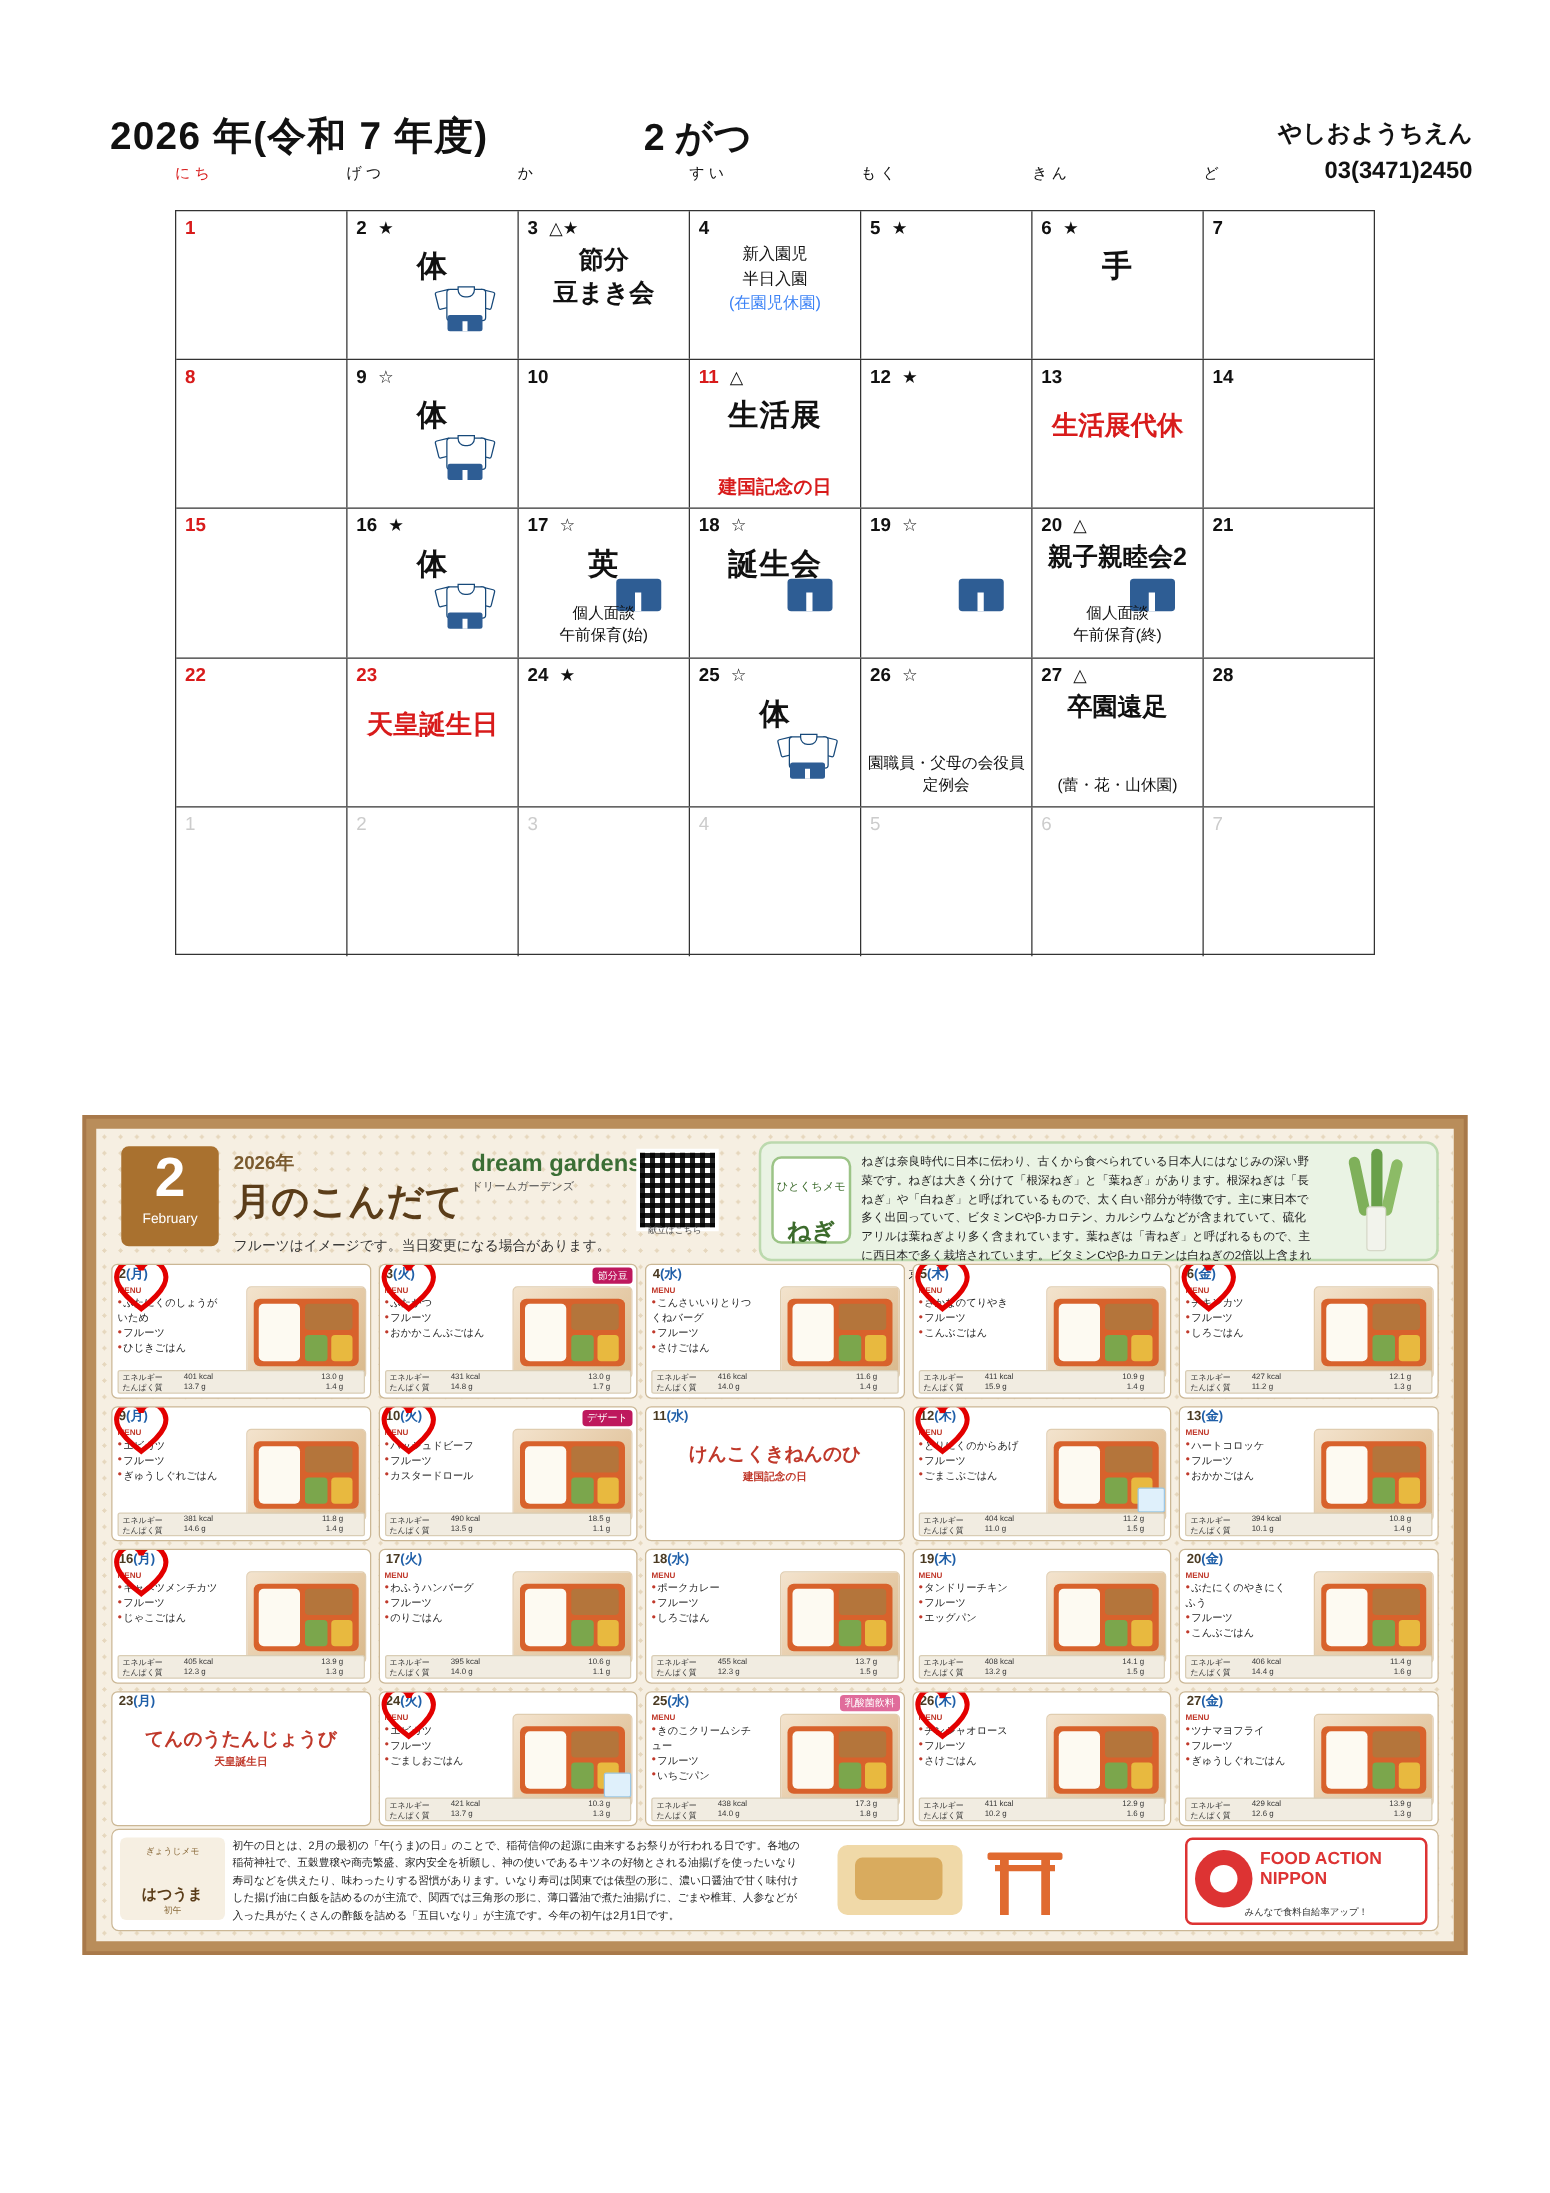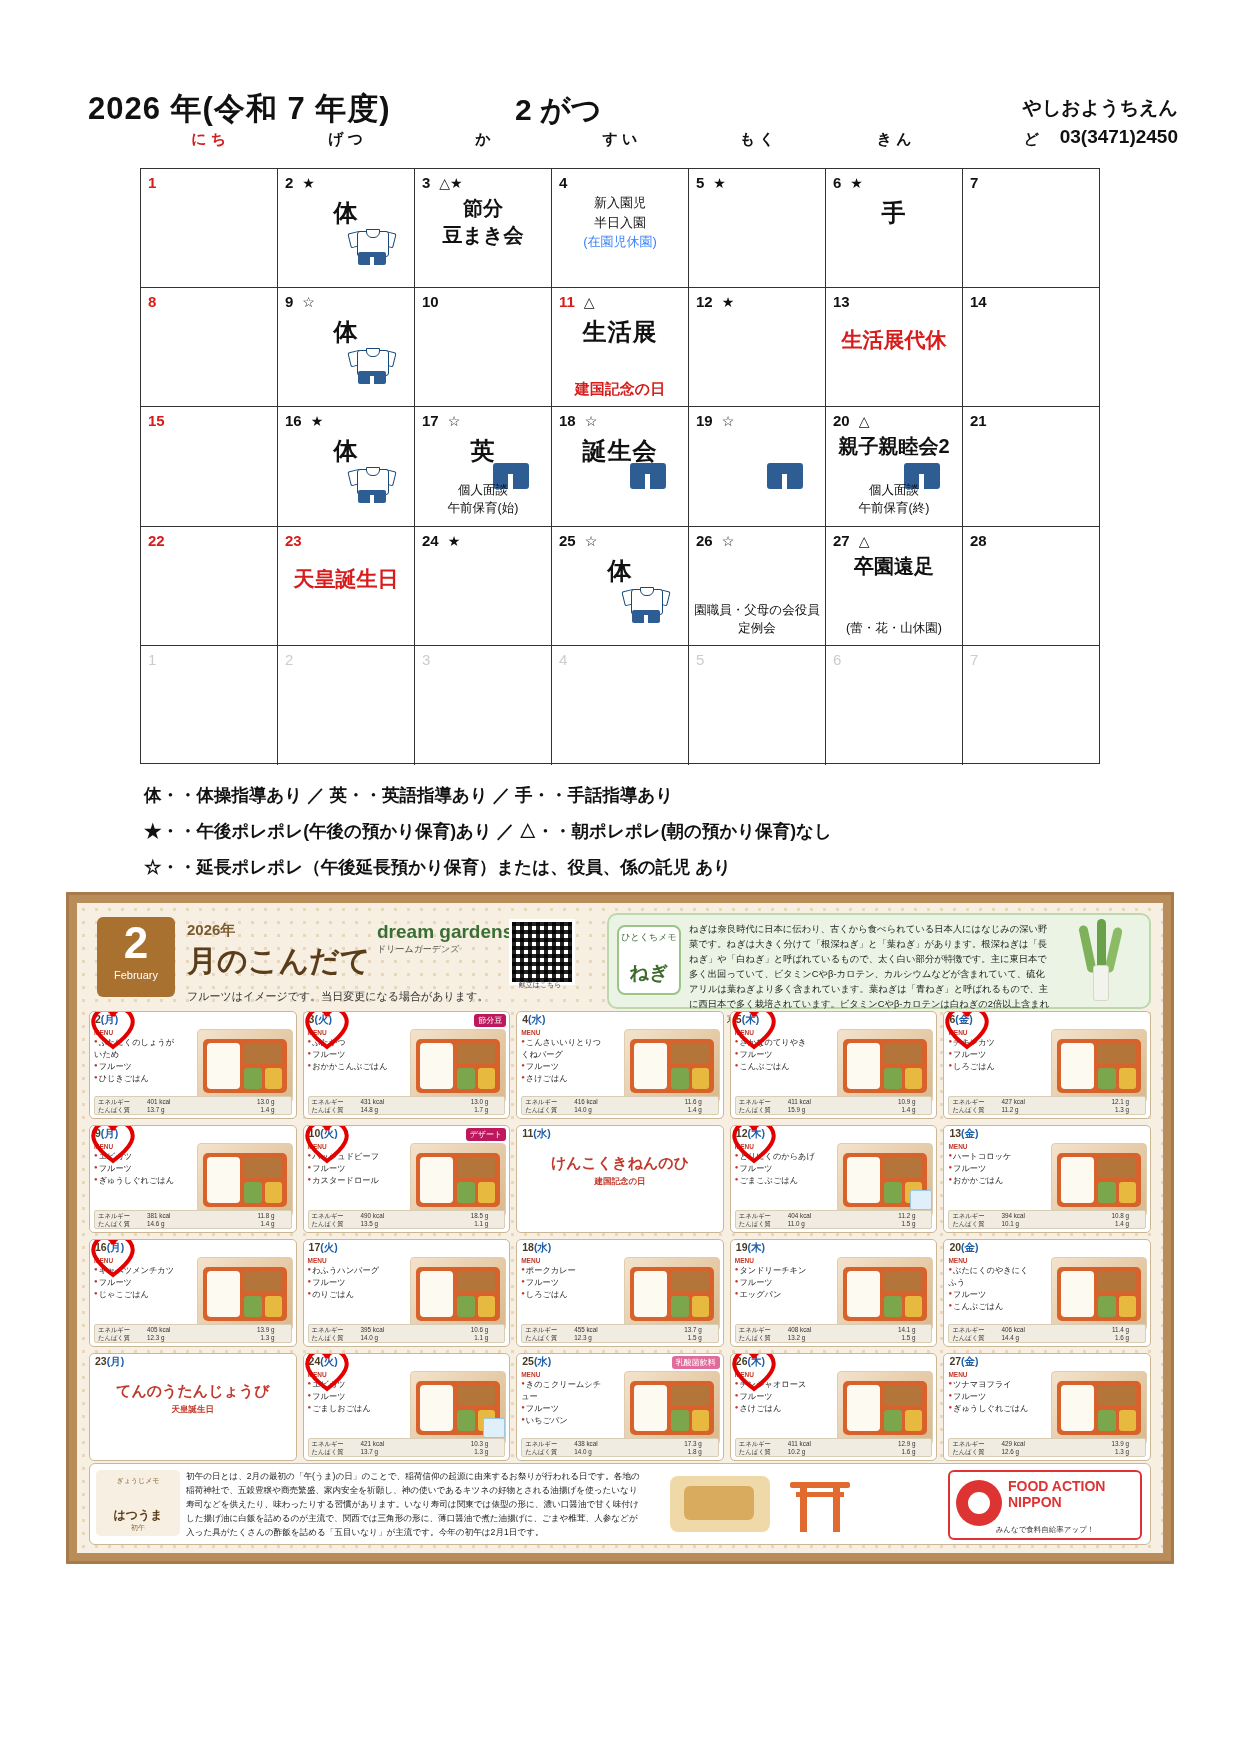--- a/index.html
+++ b/index.html
@@ -14,21 +14,21 @@
   .page{position:relative;width:1240px;height:1754px;}
 
   
   .hdr{position:absolute;left:0;top:38px;width:1240px;height:80px;}
   .hdr-year{position:absolute;left:88px;top:50px;font-size:31px;font-weight:bold;letter-spacing:1px;}
   .hdr-month{position:absolute;left:515px;top:52px;font-size:30px;font-weight:bold;}
   .hdr-school{position:absolute;right:62px;top:55px;text-align:right;font-size:19px;font-weight:bold;line-height:1.55;}
 
   
   .wk{position:absolute;left:140px;top:130px;width:960px;height:28px;display:flex;}
-  .wk div{flex:1;text-align:center;font-size:15px;font-weight:bold;}
+  .wk div{flex:1;font-size:12px;font-weight:normal;}
   .wk div:first-child{color:#d81b1b;}
   .wk div:last-child{color:#111;}
 
   
   .cal{position:absolute;left:140px;top:168px;width:960px;height:596px;border:1.5px solid #333;box-sizing:border-box;}
   .row{display:flex;height:119.2px;border-bottom:1px solid #333;box-sizing:border-box;}
   .row:last-child{border-bottom:none;}
   .cell{flex:1;border-right:1px solid #333;box-sizing:border-box;position:relative;padding:5px 7px;}
   .cell:last-child{border-right:none;}
   .daynum{font-size:15px;font-weight:bold;}
@@ -75,21 +75,21 @@
   .dreamg{position:absolute;left:286px;top:8px;font-size:19px;font-weight:bold;color:#3b6e35;}
   .dreamg small{display:block;font-size:9px;color:#555;font-weight:normal;}
   .qr{position:absolute;left:418px;top:6px;width:60px;height:60px;background:
        repeating-linear-gradient(90deg,#222 0 4px,#fff 4px 8px),
        repeating-linear-gradient(0deg,#222 0 4px,transparent 4px 8px);
        background-blend-mode:multiply;border:3px solid #fff;}
   .qrcap{position:absolute;left:414px;top:68px;width:70px;font-size:7px;color:#444;text-align:center;line-height:1.2;}
   .p-note{position:absolute;left:96px;top:76px;font-size:11px;color:#333;}
 
   .memo{position:absolute;right:12px;top:10px;width:540px;height:92px;background:#eaf3e4;border:2px solid #bcd9ae;border-radius:10px;}
-  .memo-badge{position:absolute;left:8px;top:10px;width:64px;height:70px;background:#ffffff;border:2px solid #9cc487;border-radius:8px;text-align:center;font-size:9px;color:#3c6b2c;padding-top:4px;box-sizing:border-box;}
+  .memo-badge{position:absolute;left:8px;top:10px;width:64px;height:70px;background:#ffffff;border:2px solid #9cc487;border-radius:8px;text-align:center;font-size:9px;color:#3c6b2c;padding-top:16px;box-sizing:border-box;}
   .memo-badge b{display:block;font-size:19px;margin-top:16px;}
   .memo-text{position:absolute;left:80px;top:7px;right:96px;font-size:9.3px;line-height:1.62;color:#222;}
   .negi{position:absolute;right:6px;top:6px;width:84px;height:80px;}
   .negi .w{position:absolute;left:34px;bottom:0;width:14px;height:34px;background:#f2f3ec;border:1px solid #d6d8c8;border-radius:3px;}
   .negi .g1{position:absolute;left:24px;bottom:28px;width:9px;height:48px;background:#7fb05a;border-radius:5px;transform:rotate(-12deg);}
   .negi .g2{position:absolute;left:38px;bottom:30px;width:9px;height:52px;background:#69a04a;border-radius:5px;}
   .negi .g3{position:absolute;left:50px;bottom:28px;width:9px;height:46px;background:#8cbb66;border-radius:5px;transform:rotate(13deg);}
 
   .grid{position:absolute;left:12px;top:108px;right:12px;bottom:92px;display:grid;
         grid-template-columns:repeat(5,1fr);grid-template-rows:repeat(4,1fr);gap:6px;}
@@ -260,25 +260,20 @@
         <div class="cell"><span class="daynum gray">1</span></div>
         <div class="cell"><span class="daynum gray">2</span></div>
         <div class="cell"><span class="daynum gray">3</span></div>
         <div class="cell"><span class="daynum gray">4</span></div>
         <div class="cell"><span class="daynum gray">5</span></div>
         <div class="cell"><span class="daynum gray">6</span></div>
         <div class="cell"><span class="daynum gray">7</span></div>
       </div>
     </div>
 
-  <div class="legend">
-    <div>体・・体操指導あり ／ 英・・英語指導あり ／ 手・・手話指導あり</div>
-    <div>★・・午後ポレポレ(午後の預かり保育)あり ／ △・・朝ポレポレ(朝の預かり保育)なし</div>
-    <div>☆・・延長ポレポレ（午後延長預かり保育）または、役員、係の託児 あり</div>
-  </div>
 
   <div class="poster">
     <div class="poster-inner">
 
       <div class="p-top">
         <div class="mnum">
           <div class="n">2</div>
           <div class="e">February</div>
         </div>
         <div class="p-year">2026年</div>

